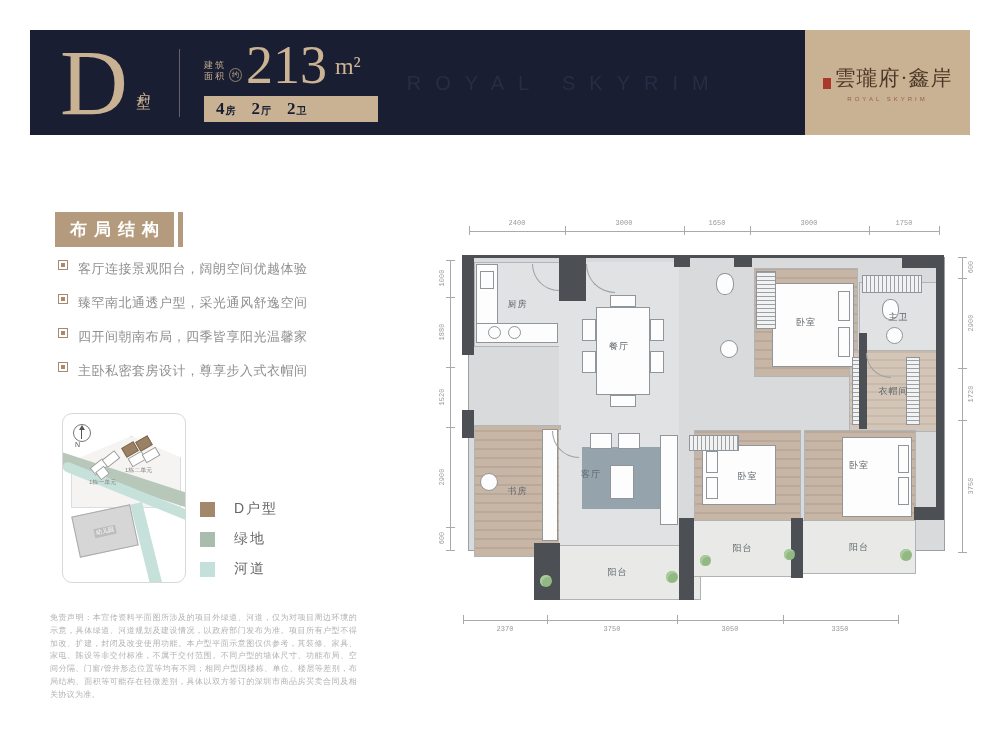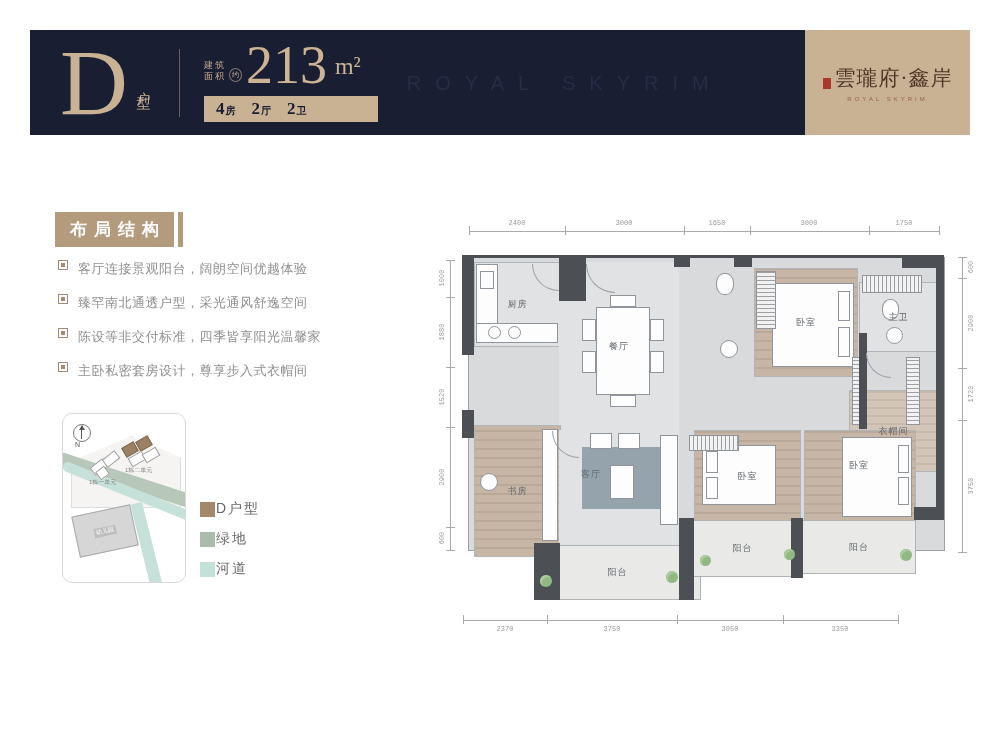--- a/index.html
+++ b/index.html
@@ -48,21 +48,21 @@
   .green-band{position:absolute;left:-20px;top:60px;width:170px;height:14px;background:#b7c8ba;transform:rotate(18deg);border-radius:8px;}
   .river-band{position:absolute;left:-6px;top:78px;width:170px;height:10px;background:#c6e1da;transform:rotate(22deg);border-radius:8px;}
   .river-band2{position:absolute;left:78px;top:88px;width:12px;height:90px;background:#c6e1da;transform:rotate(-14deg);}
   .bldg{position:absolute;border:1px solid #9a9a9a;background:#fff;}
   .bldg.brown{background:#9b8164;border-color:#7d6750;}
   .bldg-label{position:absolute;font-size:6px;color:#8a8a8a;white-space:nowrap;}
   .school{position:absolute;left:12px;top:96px;width:58px;height:40px;background:#d6d6d6;border:1px solid #aaa;transform:rotate(-12deg);display:flex;align-items:center;justify-content:center;}
   .school span{font-size:6px;color:#fff;background:#bdbdbd;padding:0 2px;}
 
   .legend{position:absolute;left:200px;top:500px;}
-  .legend-item{display:flex;align-items:center;gap:1px;margin-bottom:12px;}
+  .legend-item{display:flex;align-items:center;gap:19px;margin-bottom:12px;}
   .legend-swatch{width:15px;height:15px;flex:0 0 auto;}
   .legend-label{font-size:14px;color:#666;letter-spacing:2px;}
 
   .disclaimer{position:absolute;left:50px;top:612px;width:307px;font-size:8px;color:#b3b3b3;line-height:1.6;text-align:justify;letter-spacing:.3px;}
 
   
   .plan{position:absolute;left:434px;top:215px;width:560px;height:440px;font-family:Liberation Mono, monospace;}
   .plan-bg{position:absolute;left:35px;top:43px;width:475px;height:292px;background:#d8dadb;outline:1px solid #9aa0a4;}
   .room{position:absolute;border:1px solid #b0b5b9;display:flex;align-items:center;justify-content:center;}
   .room-label{font-size:9px;color:#63686d;letter-spacing:1px;z-index:5;background:rgba(255,255,255,.0);}
@@ -137,21 +137,21 @@
     <div class="bullet">
       <span class="bullet-icon"></span>
       <span>客厅连接景观阳台，阔朗空间优越体验</span>
     </div>
     <div class="bullet">
       <span class="bullet-icon"></span>
       <span>臻罕南北通透户型，采光通风舒逸空间</span>
     </div>
     <div class="bullet">
       <span class="bullet-icon"></span>
-      <span>陈设等非交付标准，四季皆享阳光温馨家</span>
+      <span>四开间朝南布局，四季皆享阳光温馨家</span>
     </div>
     <div class="bullet">
       <span class="bullet-icon"></span>
       <span>主卧私密套房设计，尊享步入式衣帽间</span>
     </div>
   </div>
 
   <div class="siteplan">
     <div class="land"></div>
     <div class="green-band"></div>
@@ -187,37 +187,38 @@
     <div class="legend-item">
       <span class="legend-swatch" style="background:#aabcae;"></span>
       <span class="legend-label">绿地</span>
     </div>
     <div class="legend-item">
       <span class="legend-swatch" style="background:#c3e0d9;"></span>
       <span class="legend-label">河道</span>
     </div>
   </div>
 
+  <div class="disclaimer">免责声明：本宣传资料平面图所涉及的项目外绿道、河道，仅为对项目周边环境的示意，具体绿道、河道规划及建设情况，以政府部门发布为准。项目所有户型不得加改、扩建，封闭及改变使用功能。本户型平面示意图仅供参考，其装修、家具、家电、陈设等非交付标准，不属于交付范围。不同户型的墙体尺寸、功能布局、空间分隔、门窗/管井形态位置等均有不同；相同户型因楼栋、单位、楼层等差别，布局结构、面积等可能存在轻微差别，具体以双方签订的深圳市商品房买卖合同及相关协议为准。</div>
 
   <div class="plan">
     <div class="plan-bg"></div>
 
     <div class="room floor-gray" style="left:40px;top:47px;width:85px;height:83px;">
       <span class="room-label">厨房</span>
       </div>
     <div class="room floor-gray" style="left:125px;top:47px;width:120px;height:168px;border:none;">
       <span class="room-label">餐厅</span>
       </div>
     <div class="room floor-wood" style="left:320px;top:53px;width:102px;height:107px;">
       <span class="room-label">卧室</span>
       </div>
     <div class="room floor-gray" style="left:425px;top:67px;width:77px;height:68px;">
       <span class="room-label">主卫</span>
       </div>
-    <div class="room floor-wood-l" style="left:415px;top:135px;width:87px;height:80px;margin-top:40px;">
+    <div class="room floor-wood-l" style="left:415px;top:135px;width:87px;height:80px;">
       <span class="room-label">衣帽间</span>
       </div>
     <div class="room floor-wood" style="left:40px;top:210px;width:85px;height:130px;">
       <span class="room-label">书房</span>
       </div>
     <div class="room floor-gray" style="left:125px;top:215px;width:120px;height:115px;border:none;">
       <span class="room-label" style="position:absolute;left:22px;top:38px;">客厅</span>
       </div>
     <div class="room floor-wood" style="left:260px;top:215px;width:105px;height:90px;">
       <span class="room-label">卧室</span>

